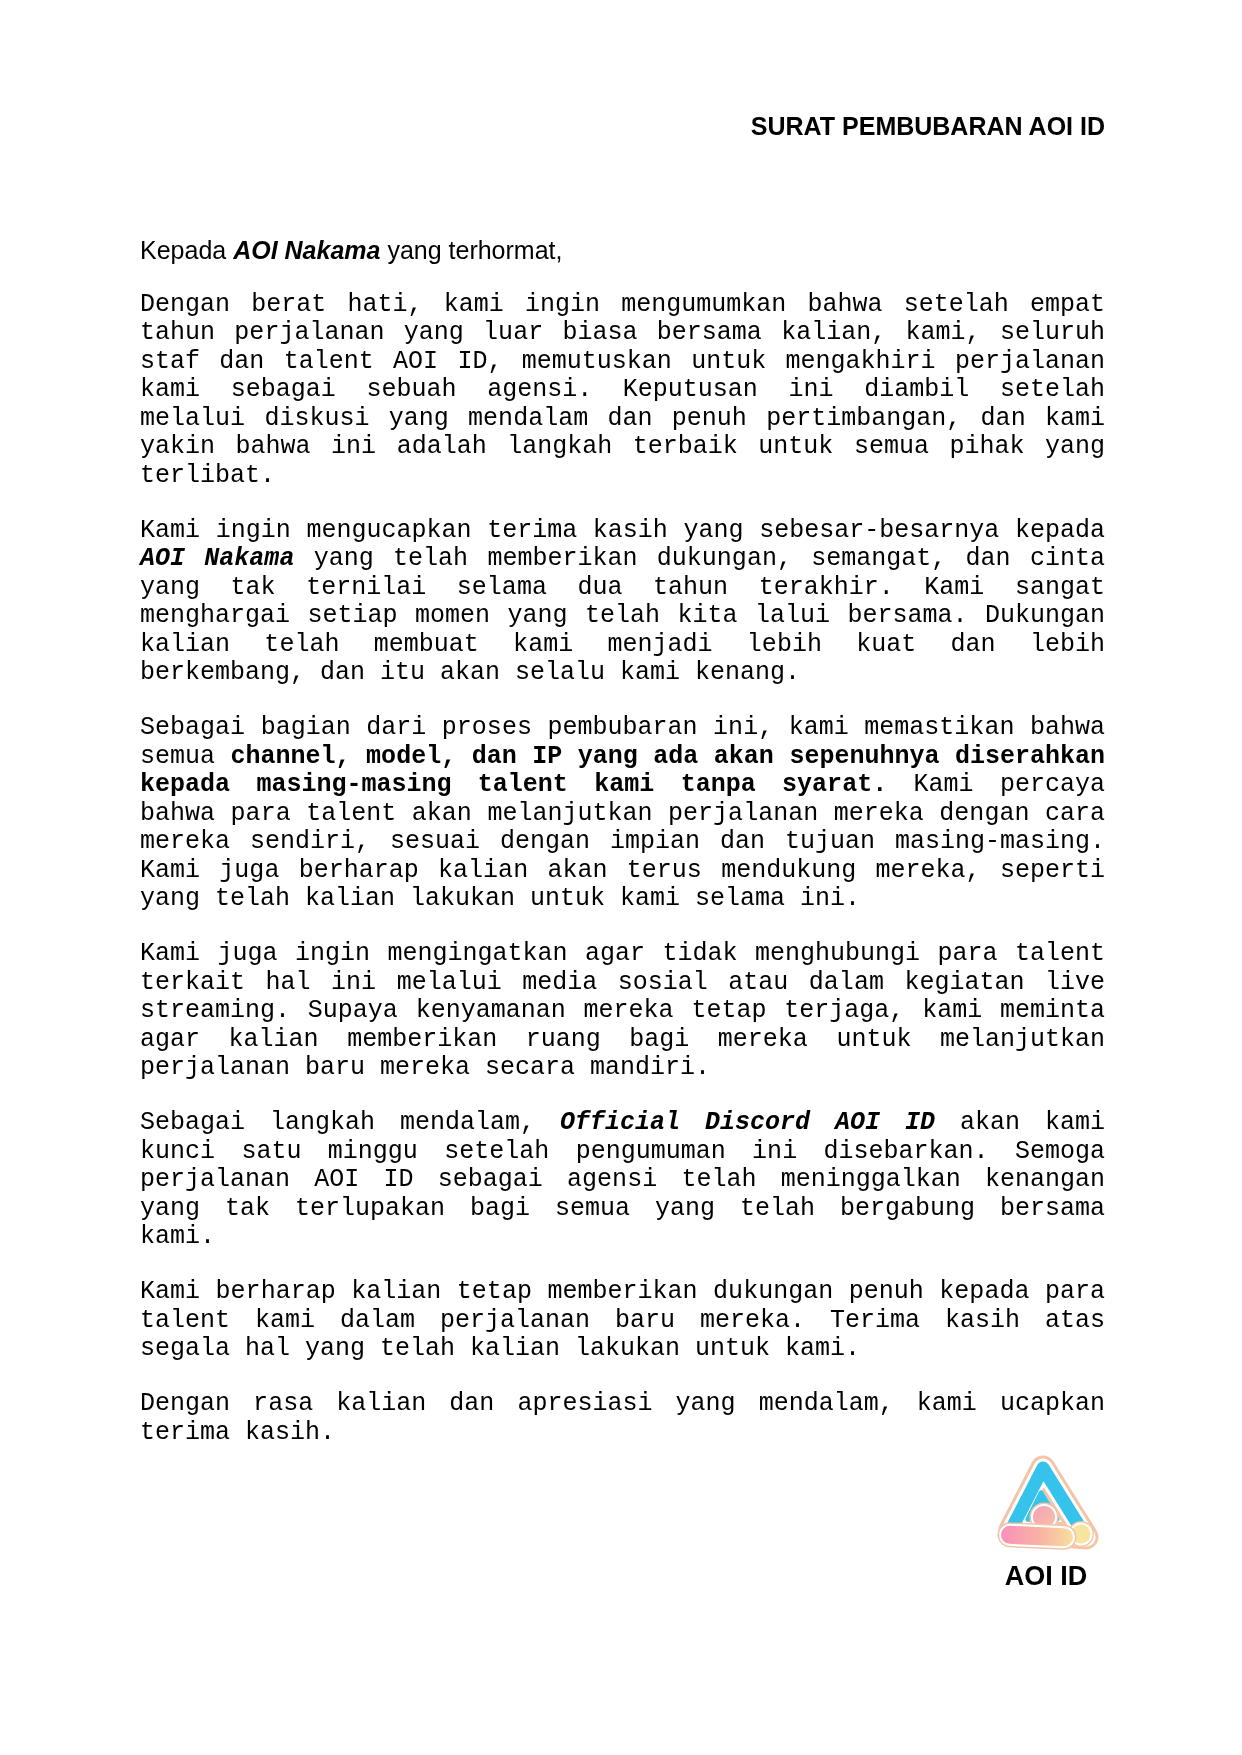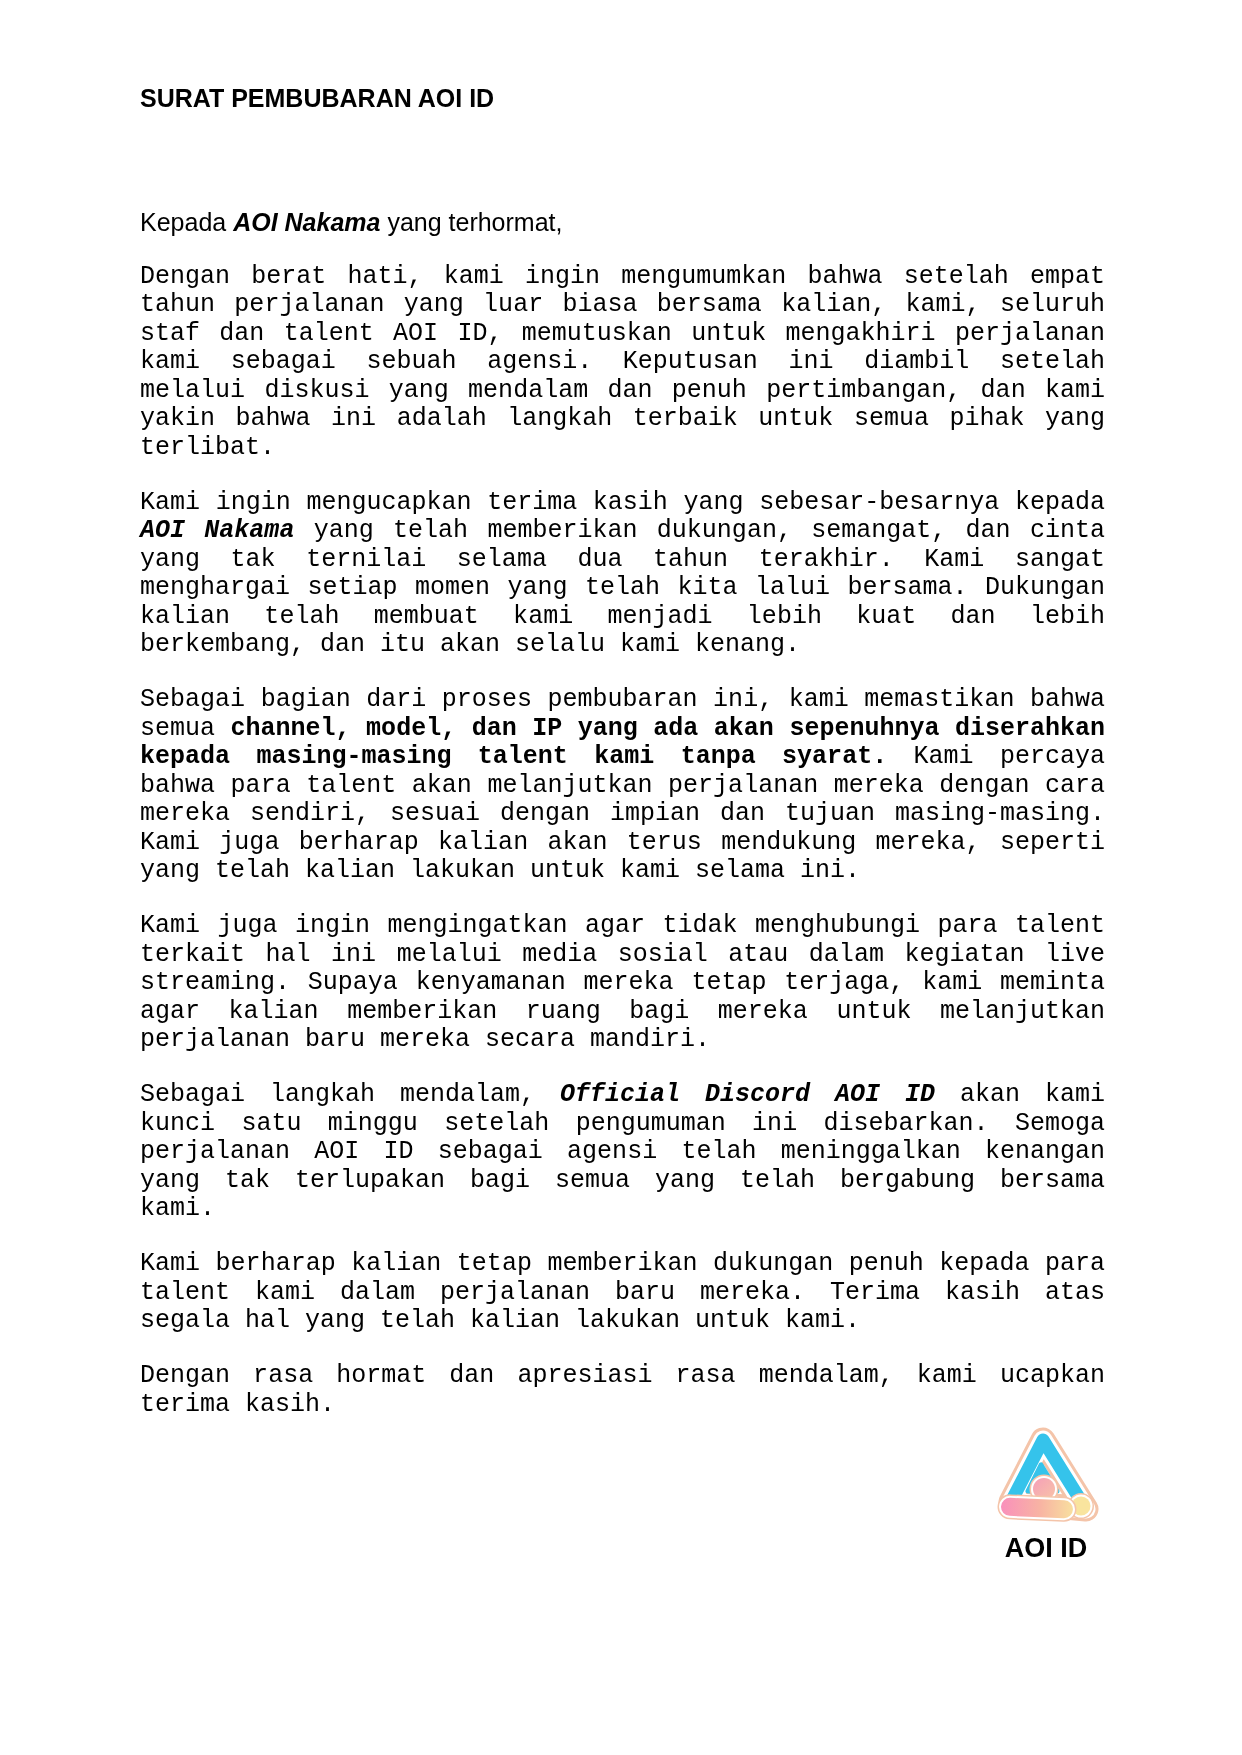--- a/index.html
+++ b/index.html
@@ -12,25 +12,25 @@
     color: #000000;
     overflow: hidden;
   }
   .content {
     position: absolute;
     left: 140px;
     top: 0;
     width: 965px;
   }
   .title {
-    margin: 84px 0 0 0;
+    margin: 112px 0 0 0;
     font-size: 25px;
     line-height: 28.5px;
     font-weight: bold;
-    text-align: left;
+    text-align: right;
   }
   .salutation {
     margin: 95px 0 0 0;
     font-size: 25px;
     line-height: 28.5px;
   }
   .para {
     margin: 26.5px 0 0 0;
     font-size: 25px;
     line-height: 28.5px;
@@ -74,21 +74,21 @@
     <p class="para"><span>Kami ingin mengucapkan terima kasih yang sebesar-besarnya kepada </span><span class="bi">AOI Nakama</span><span> yang telah memberikan dukungan, semangat, dan cinta yang tak ternilai selama dua tahun terakhir. Kami sangat menghargai setiap momen yang telah kita lalui bersama. Dukungan kalian telah membuat kami menjadi lebih kuat dan lebih berkembang, dan itu akan selalu kami kenang.</span></p>
 
     <p class="para"><span>Sebagai bagian dari proses pembubaran ini, kami memastikan bahwa semua </span><span class="b">channel, model, dan IP yang ada akan sepenuhnya diserahkan kepada masing-masing talent kami tanpa syarat.</span><span> Kami percaya bahwa para talent akan melanjutkan perjalanan mereka dengan cara mereka sendiri, sesuai dengan impian dan tujuan masing-masing. Kami juga berharap kalian akan terus mendukung mereka, seperti yang telah kalian lakukan untuk kami selama ini.</span></p>
 
     <p class="para">Kami juga ingin mengingatkan agar tidak menghubungi para talent terkait hal ini melalui media sosial atau dalam kegiatan live streaming. Supaya kenyamanan mereka tetap terjaga, kami meminta agar kalian memberikan ruang bagi mereka untuk melanjutkan perjalanan baru mereka secara mandiri.</p>
 
     <p class="para"><span>Sebagai langkah mendalam, </span><span class="bi">Official Discord AOI ID</span><span> akan kami kunci satu minggu setelah pengumuman ini disebarkan. Semoga perjalanan AOI ID sebagai agensi telah meninggalkan kenangan yang tak terlupakan bagi semua yang telah bergabung bersama kami.</span></p>
 
     <p class="para">Kami berharap kalian tetap memberikan dukungan penuh kepada para talent kami dalam perjalanan baru mereka. Terima kasih atas segala hal yang telah kalian lakukan untuk kami.</p>
 
-    <p class="para">Dengan rasa hormat dan apresiasi rasa mendalam, kami ucapkan terima kasih.</p>
+    <p class="para">Dengan rasa kalian dan apresiasi yang mendalam, kami ucapkan terima kasih.</p>
 
 
     <div class="signature">
       <svg viewBox="0 0 110 96" width="110" height="96" aria-hidden="true">
         <defs>
           <linearGradient id="barGrad" x1="0" y1="0" x2="1" y2="0">
             <stop offset="0" style="stop-color: rgb(249, 144, 187);"></stop>
             <stop offset="0.55" style="stop-color: rgb(248, 180, 163);"></stop>
             <stop offset="1" style="stop-color: rgb(248, 223, 159);"></stop>
           </linearGradient>

